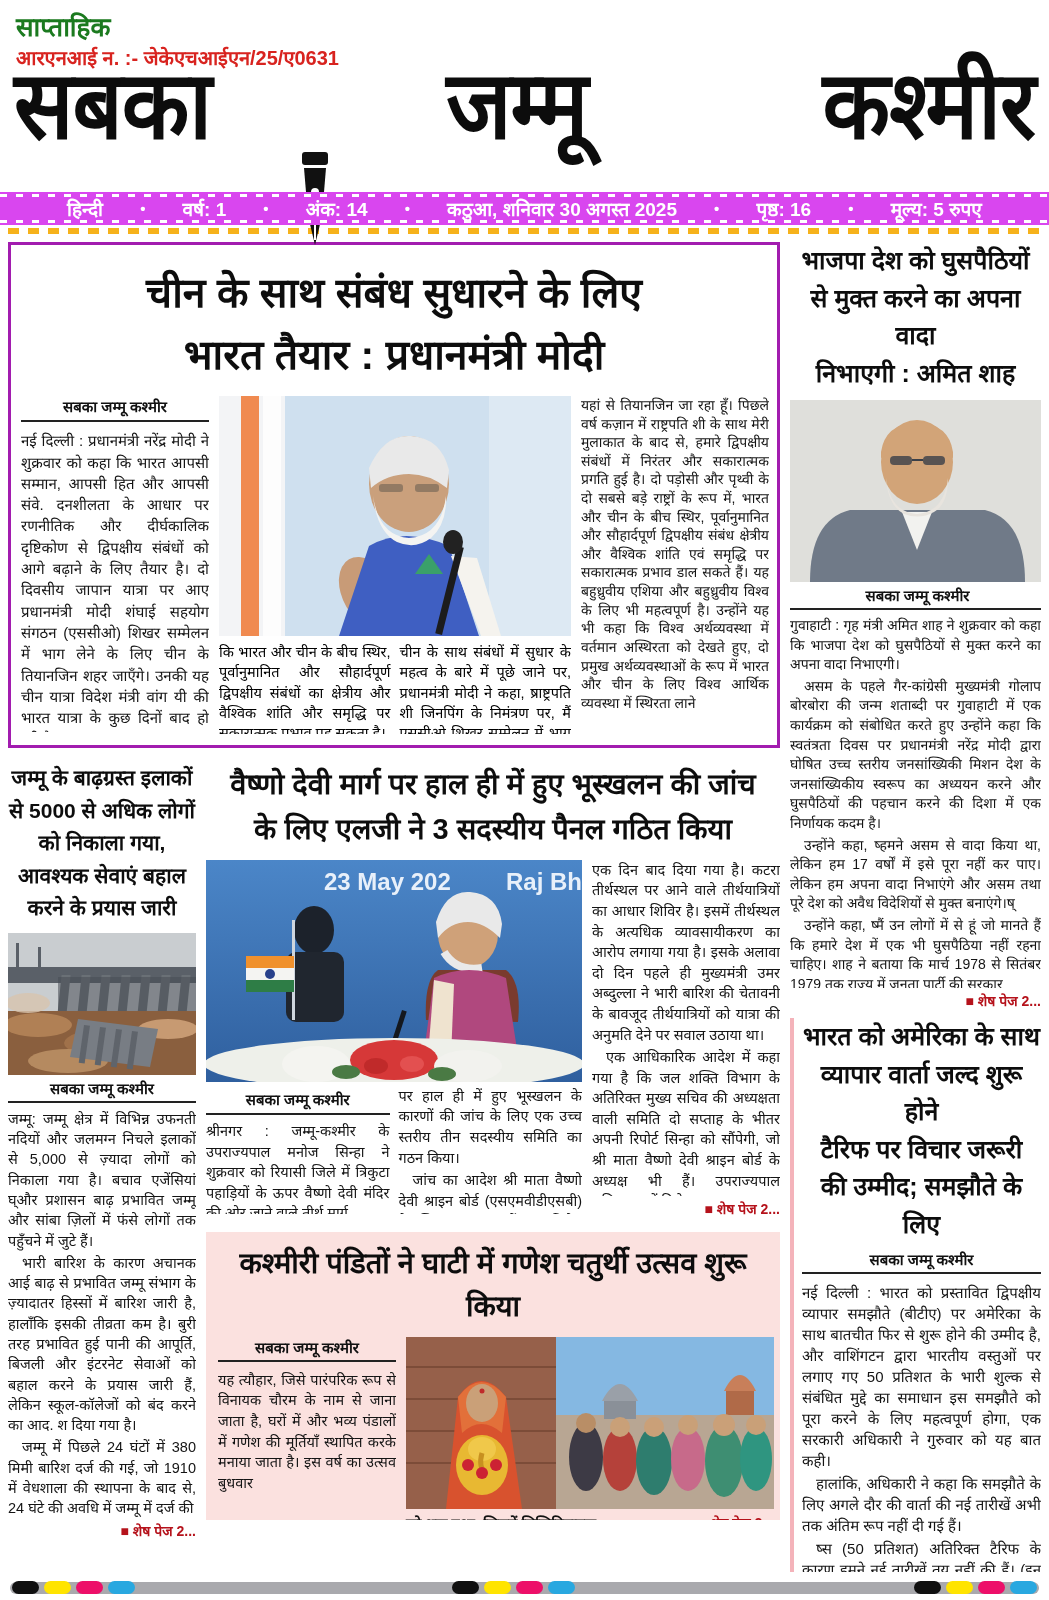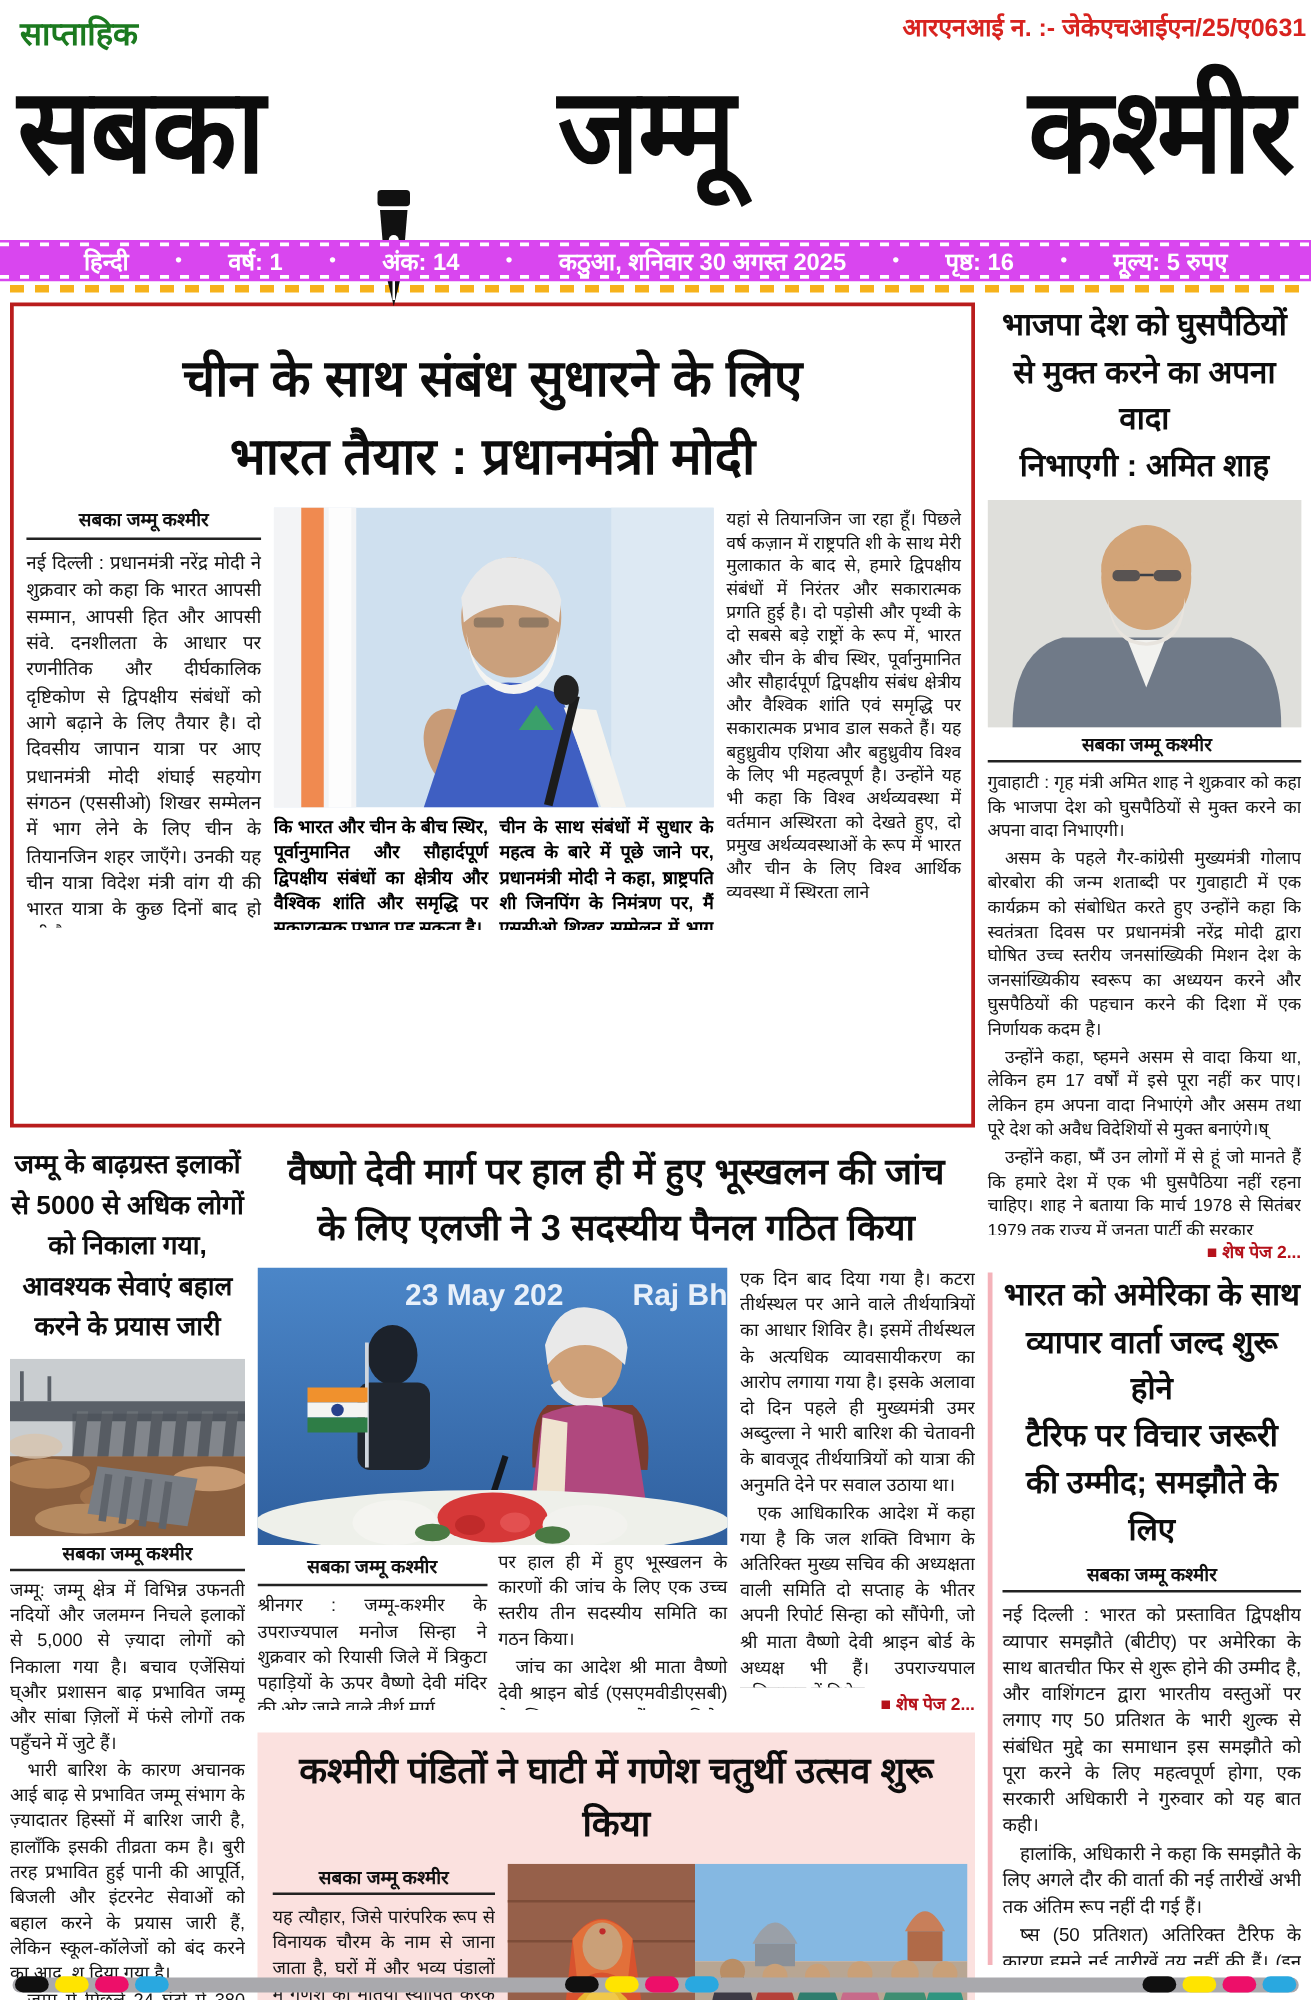--- a/index.html
+++ b/index.html
@@ -1,20 +1,20 @@
 <!DOCTYPE html>
 <html><head>
 <meta charset="utf-8">
 <style>
   * { margin:0; padding:0; box-sizing:border-box; }
   body { width:1049px; font-family:"Liberation Sans","DejaVu Sans",sans-serif; background:#fff; }
   .page { position:relative; width:1049px; height:1600px; background:#fff; overflow:hidden; }
 
   
-  .top-row { display:flex; justify-content:space-between; padding:8px 4px 0 16px; height:34px; }
+  .top-row { display:flex; justify-content:space-between; padding:8px 28px 0 16px; height:34px;flex-direction:column; }
   .edition-label { color:#1b7a1f; font-weight:bold; font-size:26px; }
   .rni-label { color:#d8231f; font-weight:bold; font-size:20px; }
   .masthead-row { position:relative; height:158px; padding:0 14px; }
   .masthead { display:flex; justify-content:space-between; align-items:flex-start;
               font-size:88px; font-weight:bold; color:#0c0c0c; line-height:1.5;
               transform:scaleY(1.08); transform-origin:top; letter-spacing:-1px; }
   .pen-nib { position:absolute; left:296px; top:118px; }
   .info-bar { position:relative; height:33px; background:#d946ef; display:flex; align-items:center;
               justify-content:space-evenly; color:#fff; font-weight:bold; font-size:19px; padding:0 30px; }
   .info-bar .white-dashes { position:absolute; left:0; right:0; height:3px;
@@ -34,25 +34,25 @@
   .continued { color:#b5121b; font-weight:bold; font-size:14px; text-align:right; margin-top:3px; }
   .headline { text-align:center; font-weight:bold; color:#0d0d0d; }
   .hl-line { display:block; }
 
   
   .content { display:flex; gap:10px; padding:0 8px; }
   .left-zone { width:772px; flex:none; }
   .right-col { flex:1; height:1330px; overflow:hidden; }
 
   
-  .lead-box { border:3px solid #b91c1c; padding:26px 10px 8px 10px; height:660px; overflow:hidden; }
+  .lead-box { border:3px solid #a21caf; padding:16px 10px 8px 10px; height:506px; overflow:hidden; }
   .lead-headline { font-size:41px; line-height:1.5; margin:2px 0 10px 0; }
   .lead-body { display:flex; gap:10px; }
   .lead-col { width:188px; flex:none; height:336px; overflow:hidden; }
-  .lead-mid { width:352px; flex:none;font-weight:bold; }
+  .lead-mid { width:352px; flex:none; }
   .under-cols { display:flex; gap:9px; margin-top:6px; height:92px; overflow:hidden; }
   .under-cols p { flex:1; font-size:14.5px; line-height:1.4; text-align:justify; }
   .photo-frame { display:block; }
 
   
   .row2 { display:flex; gap:10px; margin-top:14px; }
   .flood-sec { width:188px; flex:none; height:800px; overflow:hidden; }
   .flood-headline { font-size:21px; line-height:1.55; margin-bottom:8px; }
   .flood-body { font-size:14.5px; line-height:1.4; }
   .mid-stack { width:574px; flex:none; }

